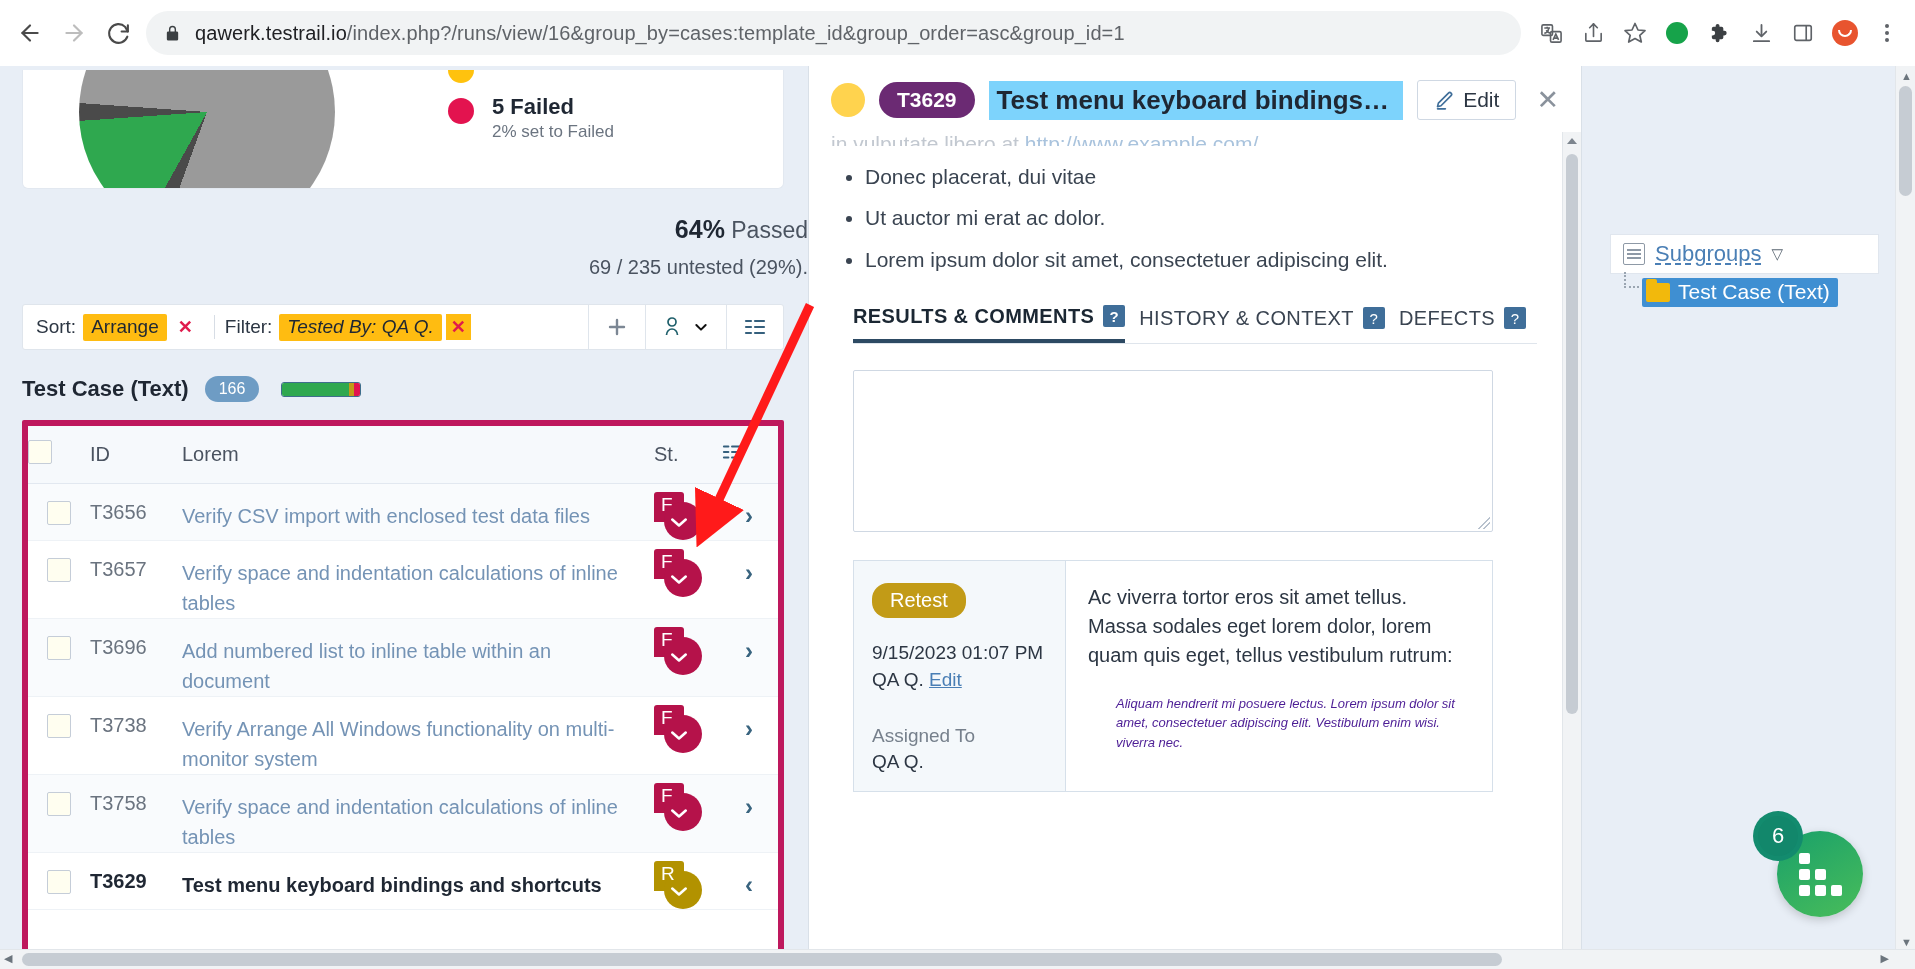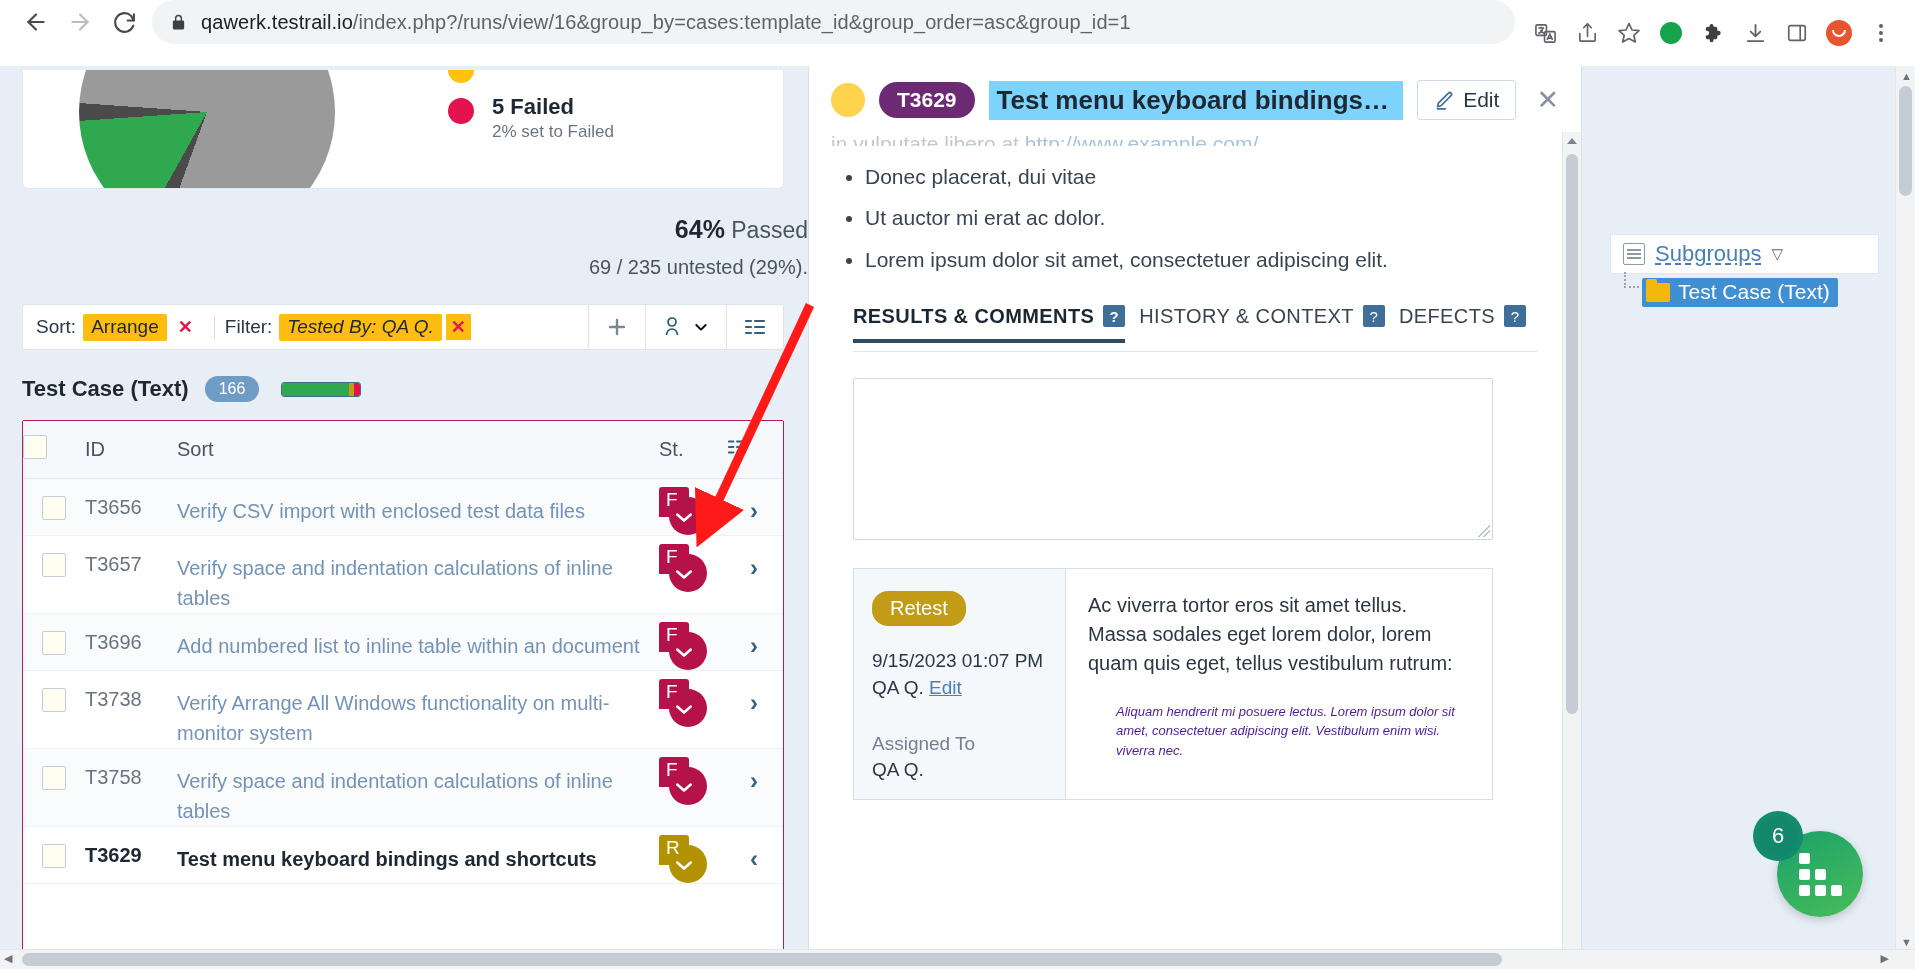--- a/index.html
+++ b/index.html
@@ -4,22 +4,22 @@
 <style>
   html,body{margin:0;padding:0;}
   body{
     width:1915px;height:969px;overflow:hidden;
     font-family:"Liberation Sans", sans-serif;
     background:#e8eef6;
     -webkit-font-smoothing:antialiased;
   }
   
   .browser-bar{
-    height:66px;background:#ffffff;display:flex;
-    padding:0 14px;box-sizing:border-box;position:relative;
+    height:66px;background:#ffffff;display:flex;align-items:center;
+    padding:0 8px;box-sizing:border-box;position:relative;
   }
   .nav-btn{
     width:44px;height:44px;display:flex;align-items:center;justify-content:center;
     color:#4a4a4a;flex:0 0 auto;
   }
   .nav-btn svg{display:block;}
   .nav-btn.disabled{color:#bdbdbd;}
   .omnibox{
     flex:1 1 auto;height:44px;background:#f1f3f4;border-radius:22px;
     display:flex;align-items:center;padding:0 18px;margin:0 10px 0 6px;
@@ -113,21 +113,21 @@
   .count-pill{
     background:#6e9cc4;color:#fff;font-size:16px;border-radius:14px;
     padding:4px 14px;margin-left:16px;
   }
   .mini-bar{
     width:80px;height:15px;border-radius:3px;margin-left:22px;overflow:hidden;
     display:flex;border:1px solid #3f6e8c;box-sizing:border-box;
   }
   .mini-bar i{display:block;height:100%;}
 
-  .table-wrap{margin:18px 24px 0 22px;background:#fff;border:1px solid #be185d;border-radius:2px;flex:1 1 auto;overflow:hidden;}
+  .table-wrap{margin:18px 24px 0 22px;background:#fff;border:6px solid #be185d;border-radius:2px;flex:1 1 auto;overflow:hidden;}
   table.cases{width:100%;border-collapse:collapse;table-layout:fixed;}
   table.cases th{
     background:#f6f9fc;font-weight:normal;font-size:20px;color:#4a5360;
     text-align:left;padding:14px 0;border-bottom:1px solid #e2e8f0;
   }
   table.cases td{
     border-bottom:1px solid #eef2f6;padding:0;vertical-align:top;
   }
   tr.row-alt td{background:#f9fbfd;}
   .c-check{width:62px;text-align:center;}
@@ -192,21 +192,21 @@
   .scroll-area{padding:0 44px 0 22px;}
   .faded-line{
     font-size:21px;color:#c2c8d0;margin:0 0 4px 0;
     
     height:14px;overflow:hidden;
   }
   .faded-line span.lnk{color:#a9c3dd;}
   ul.desc{margin:18px 0 0 0;padding-left:34px;}
   ul.desc li{font-size:21px;color:#3a4451;margin-bottom:15px;line-height:1.25;}
 
-  .tabs{display:flex;align-items:flex-start;gap:14px;margin:32px 0 0 22px;border-bottom:1px solid #dfe5ec;padding-bottom:8px;}
+  .tabs{display:flex;align-items:center;gap:14px;margin:32px 0 0 22px;border-bottom:1px solid #dfe5ec;padding-bottom:0;}
   .tab{display:flex;align-items:center;gap:9px;padding-bottom:11px;font-size:20px;color:#3a4451;letter-spacing:.4px;}
   .tab.active{color:#1b2733;font-weight:bold;border-bottom:4px solid #2d4a63;}
   .help-sq{
     width:22px;height:22px;background:#3f6e99;color:#fff;font-size:15px;border-radius:2px;
     display:flex;align-items:center;justify-content:center;
   }
   .comment-box{
     margin:26px 44px 0 22px;height:160px;border:1px solid #cfd8e3;border-radius:2px;
     background:#fff;position:relative;
   }
@@ -462,21 +462,21 @@
           <i style="background:#E3134F;width:8%"></i>
       </span>
     </div>
 
     <div class="table-wrap">
       <table class="cases">
         <thead>
           <tr>
             <th class="c-check"><span class="cb"></span></th>
             <th class="c-id">ID</th>
-            <th class="c-title">Sort</th>
+            <th class="c-title">Lorem</th>
             <th class="c-st">St.</th>
             <th class="c-arrow">
               <svg width="24" height="18" viewBox="0 0 24 20" stroke="#35607d" stroke-width="2.2" stroke-linecap="round">
                   <line x1="3" y1="4" x2="8" y2="4"></line>
                   <line x1="12" y1="4" x2="21" y2="4"></line>
                   <line x1="3" y1="10" x2="8" y2="10"></line>
                   <line x1="12" y1="10" x2="21" y2="10"></line>
                   <line x1="3" y1="16" x2="8" y2="16"></line>
                   <line x1="12" y1="16" x2="21" y2="16"></line>
                 </svg>

